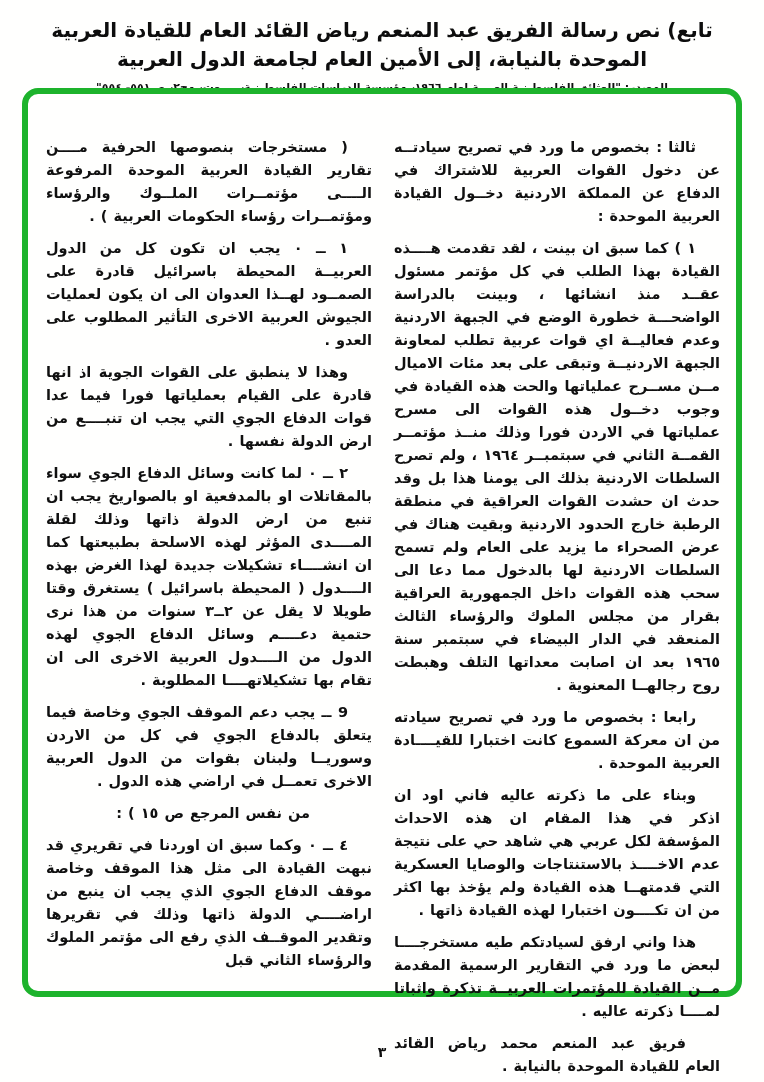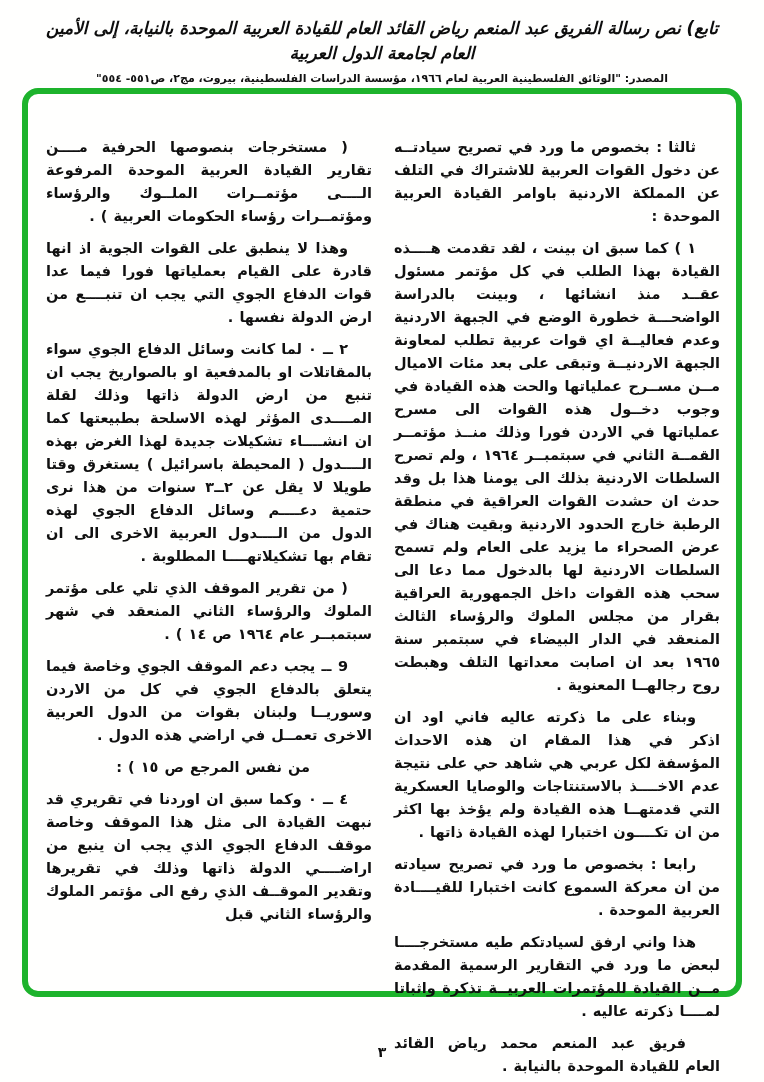--- a/index.html
+++ b/index.html
@@ -16,26 +16,25 @@
     overflow: hidden;
   }
   
   .doc-header {
     direction: rtl;
     text-align: center;
     padding-top: 16px;
     color: #0d0d0d;
   }
   .doc-title {
-    font-size: 17px;
+    font-size: 20px;
     font-weight: bold;
     line-height: 1.45;
     padding: 0 28px;
     letter-spacing: 0;
-    font-style: italic;
   }
   .doc-source {
     font-size: 11px;
     font-weight: bold;
     margin-top: 7px;
     color: #111;
   }
   
   .frame {
     position: absolute;
@@ -92,32 +91,32 @@
 <div class="page">
 
   <header class="doc-header">
     <div class="doc-title">تابع) نص رسالة الفريق عبد المنعم رياض القائد العام للقيادة العربية الموحدة بالنيابة، إلى الأمين العام لجامعة الدول العربية</div>
     <div class="doc-source">المصدر: "الوثائق الفلسطينية العربية لعام ١٩٦٦، مؤسسة الدراسات الفلسطينية، بيروت، مج٢، ص٥٥١- ٥٥٤"</div>
   </header>
 
   <div class="frame" style="border-color: rgb(29, 179, 44);">
     <div class="cols">
       <div class="col">
-          <p class="para">ثالثا : بخصوص ما ورد في تصريح سيادتــه عن دخول القوات العربية للاشتراك في التلف عن المملكة الاردنية باوامر القيادة العربية الموحدة :</p>
+          <p class="para">ثالثا : بخصوص ما ورد في تصريح سيادتــه عن دخول القوات العربية للاشتراك في الدفاع عن المملكة الاردنية دخــول القيادة العربية الموحدة :</p>
           <p class="para">١ ) كما سبق ان بينت ، لقد تقدمت هــــذه القيادة بهذا الطلب في كل مؤتمر مسئول عقــد منذ انشائها ، وبينت بالدراسة الواضحـــة خطورة الوضع في الجبهة الاردنية وعدم فعاليــة اي قوات عربية تطلب لمعاونة الجبهة الاردنيــة وتبقى على بعد مئات الاميال مــن مســرح عملياتها والحت هذه القيادة في وجوب دخــول هذه القوات الى مسرح عملياتها في الاردن فورا وذلك منــذ مؤتمــر القمــة الثاني في سبتمبــر ١٩٦٤ ، ولم تصرح السلطات الاردنية بذلك الى يومنا هذا بل وقد حدث ان حشدت القوات العراقية في منطقة الرطبة خارج الحدود الاردنية وبقيت هناك في عرض الصحراء ما يزيد على العام ولم تسمح السلطات الاردنية لها بالدخول مما دعا الى سحب هذه القوات داخل الجمهورية العراقية بقرار من مجلس الملوك والرؤساء الثالث المنعقد في الدار البيضاء في سبتمبر سنة ١٩٦٥ بعد ان اصابت معداتها التلف وهبطت روح رجالهــا المعنوية .</p>
+          <p class="para">رابعا : بخصوص ما ورد في تصريح سيادته من ان معركة السموع كانت اختبارا للقيــــادة العربية الموحدة .</p>
           <p class="para">وبناء على ما ذكرته عاليه فاني اود ان اذكر في هذا المقام ان هذه الاحداث المؤسفة لكل عربي هي شاهد حي على نتيجة عدم الاخــــذ بالاستنتاجات والوصايا العسكرية التي قدمتهــا هذه القيادة ولم يؤخذ بها اكثر من ان تكــــون اختبارا لهذه القيادة ذاتها .</p>
-          <p class="para">رابعا : بخصوص ما ورد في تصريح سيادته من ان معركة السموع كانت اختبارا للقيــــادة العربية الموحدة .</p>
           <p class="para">هذا واني ارفق لسيادتكم طيه مستخرجــــا لبعض ما ورد في التقارير الرسمية المقدمة مــن القيادة للمؤتمرات العربيــة تذكرة واثباتا لمــــا ذكرته عاليه .</p>
           <p class="para signature">فريق عبد المنعم محمد رياض القائد العام للقيادة الموحدة بالنيابة .</p>
         </div>
       <div class="col">
           <p class="para">( مستخرجات بنصوصها الحرفية مــــن تقارير القيادة العربية الموحدة المرفوعة الــــى مؤتمــرات الملــوك والرؤساء ومؤتمــرات رؤساء الحكومات العربية ) .</p>
+          <p class="para">١ ــ ٠ يجب ان تكون كل من الدول العربيــة المحيطة باسرائيل قادرة على الصمــود لهــذا العدوان الى ان يكون لعمليات الجيوش العربية الاخرى التأثير المطلوب على العدو .</p>
           <p class="para">وهذا لا ينطبق على القوات الجوية اذ انها قادرة على القيام بعملياتها فورا فيما عدا قوات الدفاع الجوي التي يجب ان تنبــــع من ارض الدولة نفسها .</p>
           <p class="para">٢ ــ ٠ لما كانت وسائل الدفاع الجوي سواء بالمقاتلات او بالمدفعية او بالصواريخ يجب ان تنبع من ارض الدولة ذاتها وذلك لقلة المــــدى المؤثر لهذه الاسلحة بطبيعتها كما ان انشــــاء تشكيلات جديدة لهذا الغرض بهذه الــــدول ( المحيطة باسرائيل ) يستغرق وقتا طويلا لا يقل عن ٢ــ٣ سنوات من هذا نرى حتمية دعــــم وسائل الدفاع الجوي لهذه الدول من الــــدول العربية الاخرى الى ان تقام بها تشكيلاتهــــا المطلوبة .</p>
-          <p class="para">( من تقرير الموقف الذي تلي على مؤتمر الملوك والرؤساء الثاني المنعقد في شهر سبتمبــر عام ١٩٦٤ ص ١٤ ) .</p>
           <p class="para">9 ــ يجب دعم الموقف الجوي وخاصة فيما يتعلق بالدفاع الجوي في كل من الاردن وسوريــا ولبنان بقوات من الدول العربية الاخرى تعمــل في اراضي هذه الدول .</p>
           <p class="para reference">من نفس المرجع ص ١٥ ) :</p>
           <p class="para">٤ ــ ٠ وكما سبق ان اوردنا في تقريري قد نبهت القيادة الى مثل هذا الموقف وخاصة موقف الدفاع الجوي الذي يجب ان ينبع من اراضــــي الدولة ذاتها وذلك في تقريرها وتقدير الموقــف الذي رفع الى مؤتمر الملوك والرؤساء الثاني قبل</p>
         </div>
     </div>
   </div>
 
   <footer class="page-footer">
     <span>٣</span>
   </footer>

